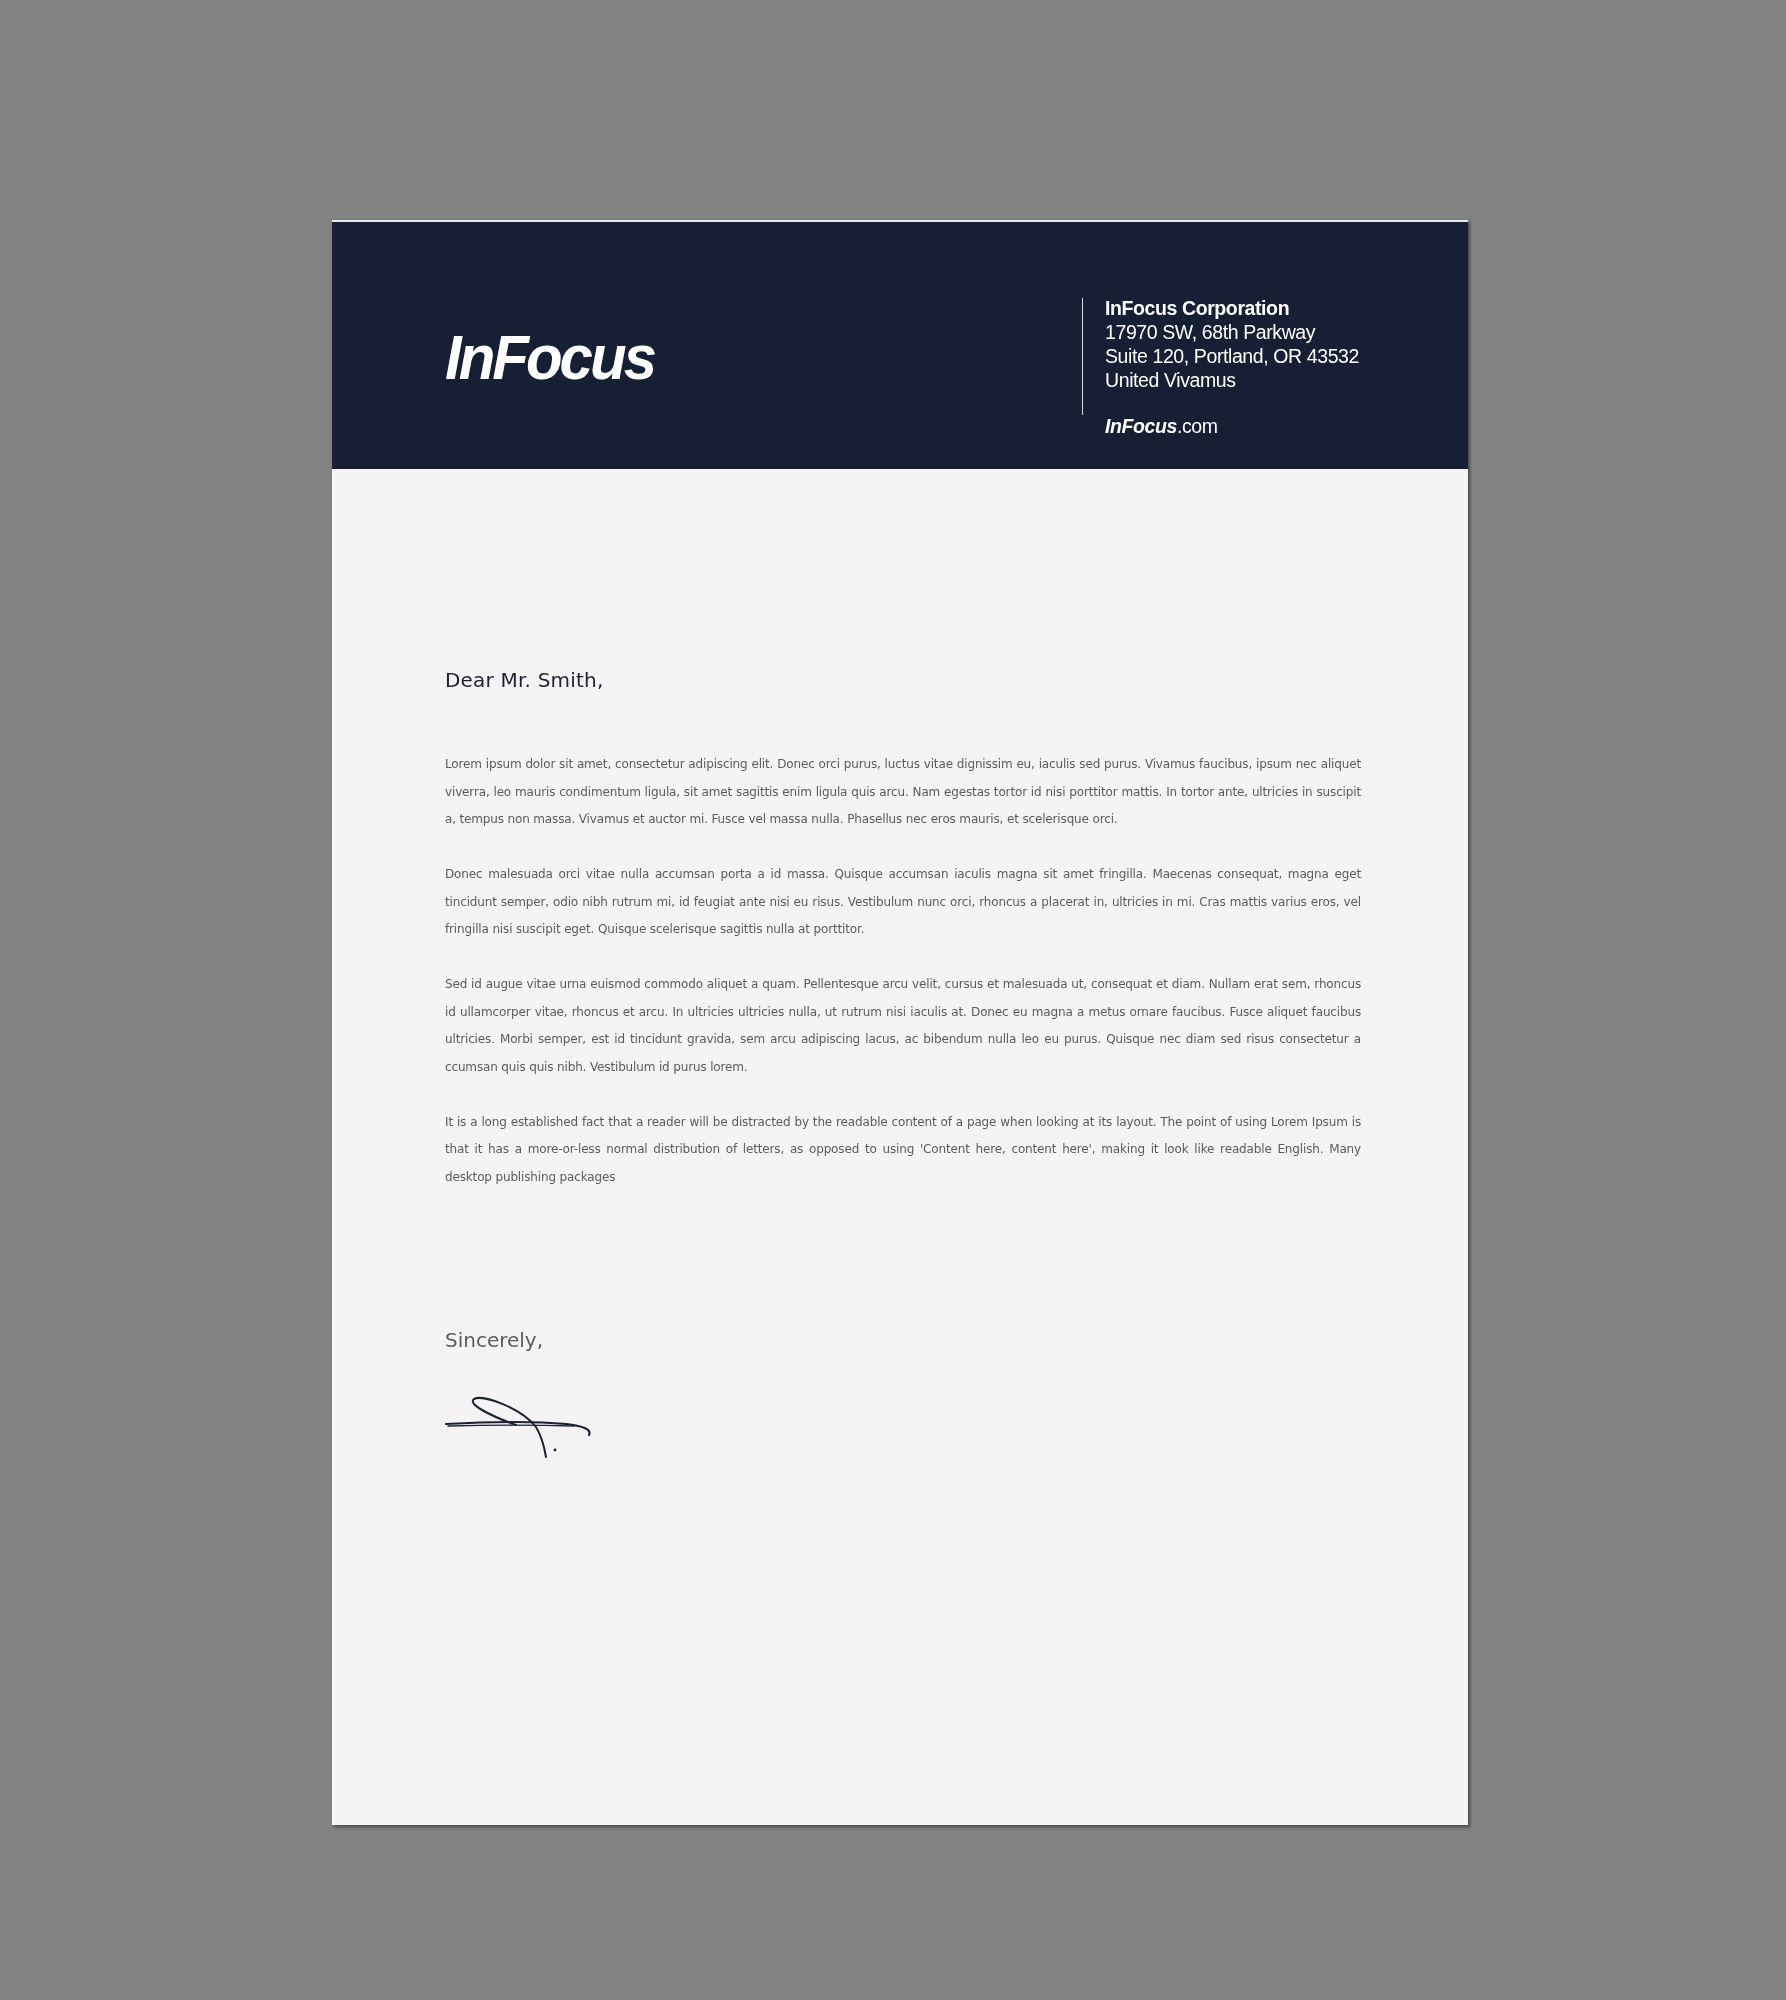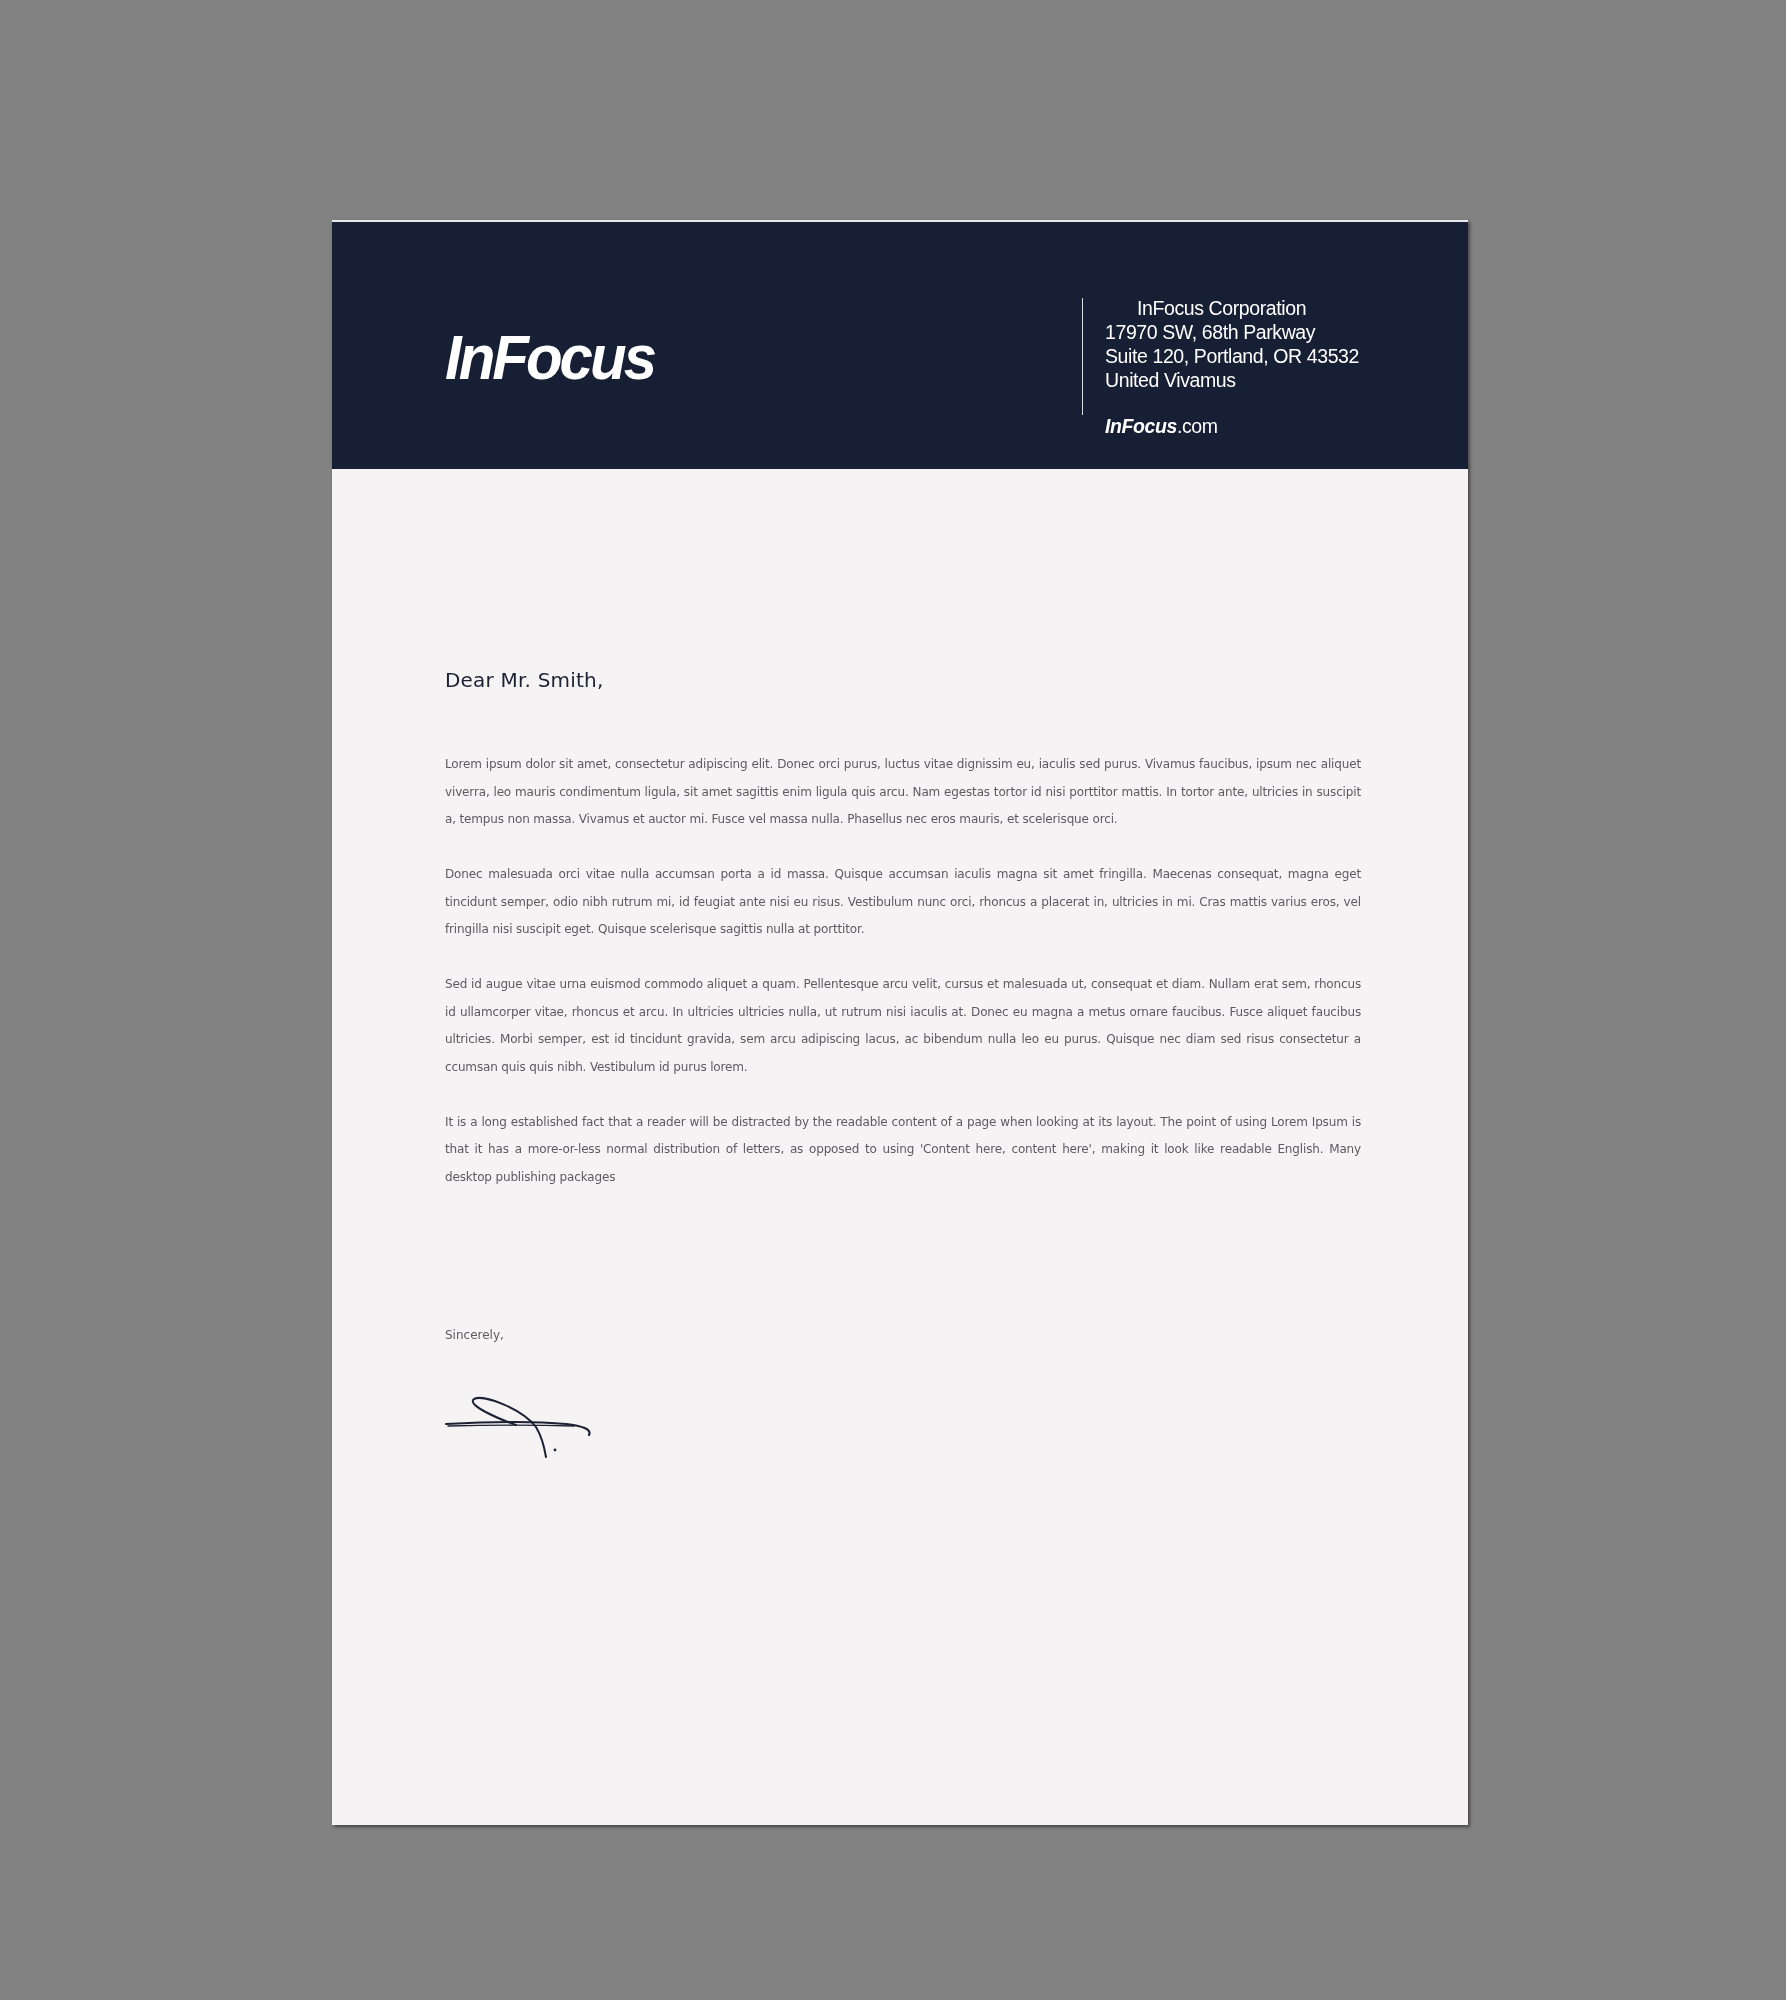--- a/index.html
+++ b/index.html
@@ -37,41 +37,41 @@
     position:absolute; left:750px; top:76px;
     width:1px; height:117px; background:#d8dbe2;
   }
   .addr {
     position:absolute; left:773px; top:74px;
     color:#ffffff;
     font-family:"Liberation Sans", sans-serif;
     font-size:19.5px; line-height:24px;
     letter-spacing:-0.4px;
   }
-  .addr .corp { font-weight:normal;margin-left:32px; }
+  .addr .corp { font-weight:bold; }
   .addr .web { margin-top:22px; }
   .addr .web b { font-style:italic; font-weight:bold; }
   .greeting {
     position:absolute; left:113px; top:448px;
     font-family:"DejaVu Sans", sans-serif;
     font-weight:normal; font-size:20px;
     color:#1b2233; letter-spacing:0.2px;
   }
   .body {
     position:absolute; left:113px; top:531px; width:916px;
     color:#5b5b60;
     font-family:"DejaVu Sans", sans-serif;
     font-size:12px; line-height:27.5px;
     text-align:justify;
     letter-spacing:-0.15px;
   }
   .body p { margin:0 0 27.5px 0; }
   .closing {
     position:absolute; left:113px; top:1108px;
-    color:#5b5b60; font-size:12px;
+    color:#5b5b60; font-size:20px;
     font-family:"DejaVu Sans", sans-serif;
   }
   .signature {
     position:absolute; left:112px; top:1175px;
     width:150px; height:65px;
   }
 </style>
 </head>
 <body>
 

